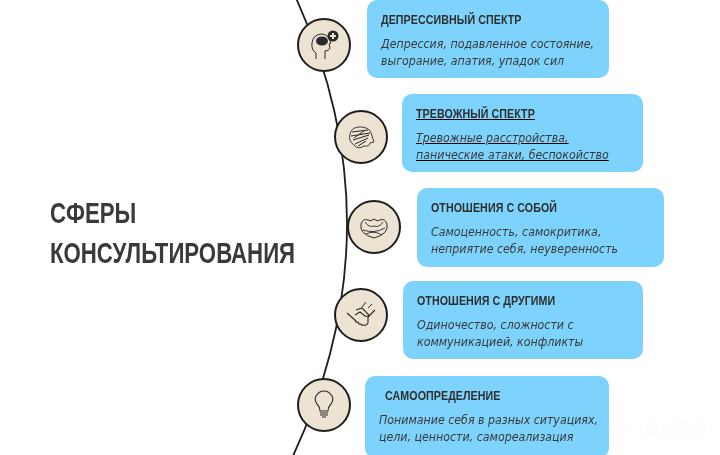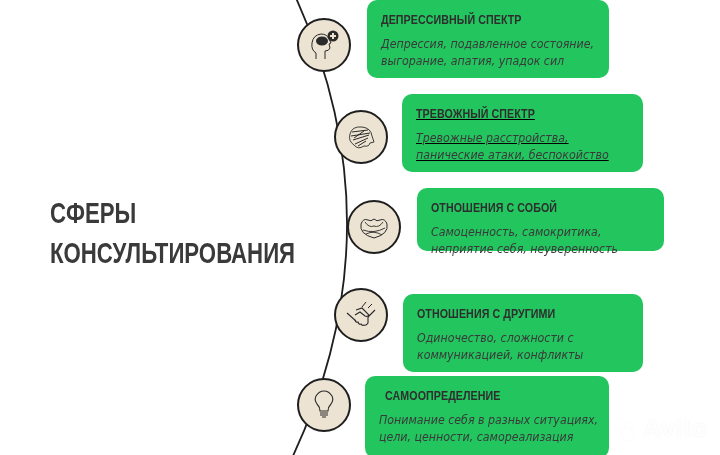--- a/index.html
+++ b/index.html
@@ -15,21 +15,21 @@
     }
     .title div { white-space:nowrap; }
     svg.arc { position:absolute; left:0; top:0; }
     .node {
       position:absolute; width:54px; height:54px; border-radius:50%;
       background:#ece3d3; border:2px solid #1e1e1e; box-sizing:border-box;
       display:flex; align-items:center; justify-content:center;
     }
     .node svg { width:34px; height:34px; }
     .card {
-      position:absolute; background:#22c55e; border-radius:10px; box-sizing:border-box;
+      position:absolute; background:#7dd3fc; border-radius:10px; box-sizing:border-box;
       padding:12px 0 0 14px;
     }
     .card .h {
       font-family:"Liberation Sans", sans-serif; font-weight:bold; color:#2e2e2e;
       font-size:13px; white-space:nowrap; transform:scaleX(0.82); transform-origin:left top;
       letter-spacing:0.1px; height:16px;
     }
     .card .d {
       font-family:"DejaVu Sans", sans-serif; font-style:italic; color:#3a3a3a;
       font-size:11.5px; line-height:17px; margin-top:8px; white-space:nowrap;
@@ -84,36 +84,36 @@
     <div>панические атаки, беспокойство</div>
   </div>
 </div>
 
 <div class="node" style="left:347px;top:200px;">
   <svg viewBox="0 0 34 34">
     <path d="M4 14 Q6 8 11 10 Q14 12 17 9 Q20 12 23 10 Q28 8 30 14 Q32 24 17 28 Q2 24 4 14 Z" fill="none" stroke="#2a2a2a" stroke-width="1"></path>
     <path d="M8 12 Q12 18 17 16 Q22 18 26 12 M6 20 Q17 24 28 18 M9 24 Q17 20 25 25" fill="none" stroke="#2a2a2a" stroke-width="0.9"></path>
   </svg>
 </div>
-<div class="card" style="left:417px;top:188px;width:247px;height:63px;">
+<div class="card" style="left:417px;top:188px;width:247px;height:79px;">
   <div class="h">ОТНОШЕНИЯ С СОБОЙ</div>
   <div class="d">
     <div>Самоценность, самокритика,</div>
     <div>неприятие себя, неуверенность</div>
   </div>
 </div>
 
 <div class="node" style="left:334px;top:288px;">
   <svg viewBox="0 0 34 34">
     <path d="M3 15 L12 23 M31 12 L24 19 M12 12 L18 10 L25 17 Q24 19 21 18 L16 14 L11 17" fill="none" stroke="#2a2a2a" stroke-width="1.1"></path>
     <path d="M11 22 Q12 25 14 24 Q15 27 17 26 Q18 28 20 27 Q22 28 24 25 L24 19" fill="none" stroke="#2a2a2a" stroke-width="1.1"></path>
     <path d="M22 4 L18 9 M28 6 L24 10" stroke="#2a2a2a" stroke-width="1"></path>
   </svg>
 </div>
-<div class="card" style="left:403px;top:294px;width:240px;height:78px;">
+<div class="card" style="left:403px;top:281px;width:240px;height:78px;">
   <div class="h">ОТНОШЕНИЯ С ДРУГИМИ</div>
   <div class="d">
     <div>Одиночество, сложности с</div>
     <div>коммуникацией, конфликты</div>
   </div>
 </div>
 
 <div class="node" style="left:297px;top:378px;">
   <svg viewBox="0 0 34 34">
     <path d="M13 23 Q13 19 10 16 Q7 12 9 8 Q12 3 17 3 Q22 3 25 8 Q27 12 24 16 Q21 19 21 23 Z" fill="none" stroke="#2a2a2a" stroke-width="1.1"></path>

